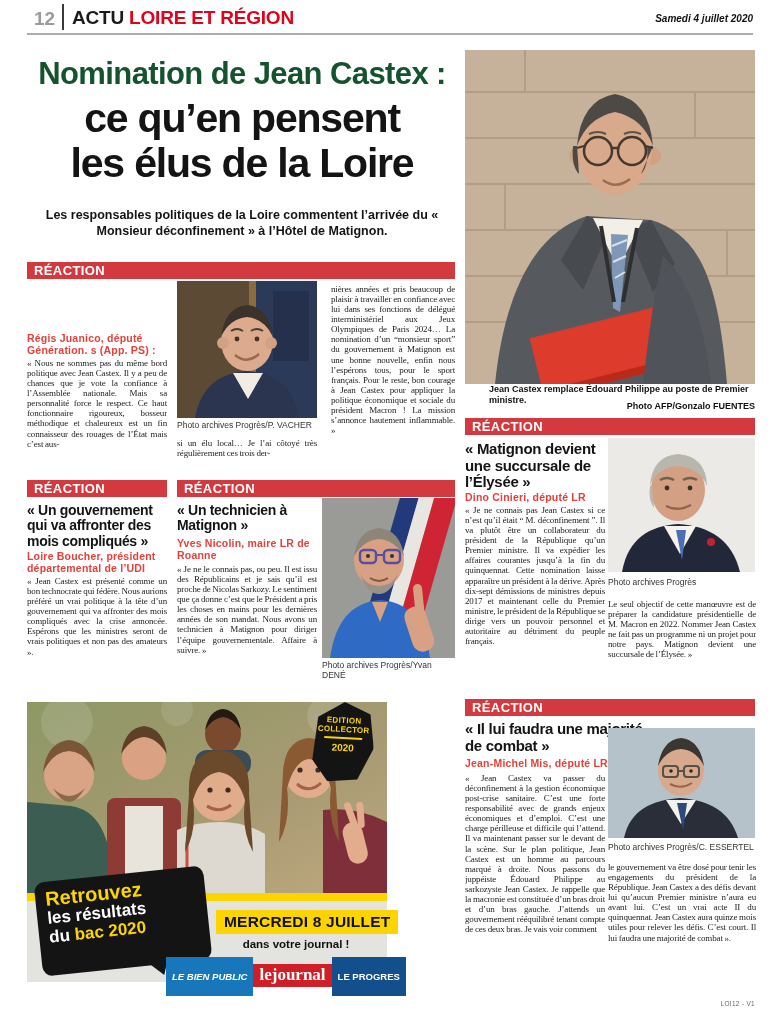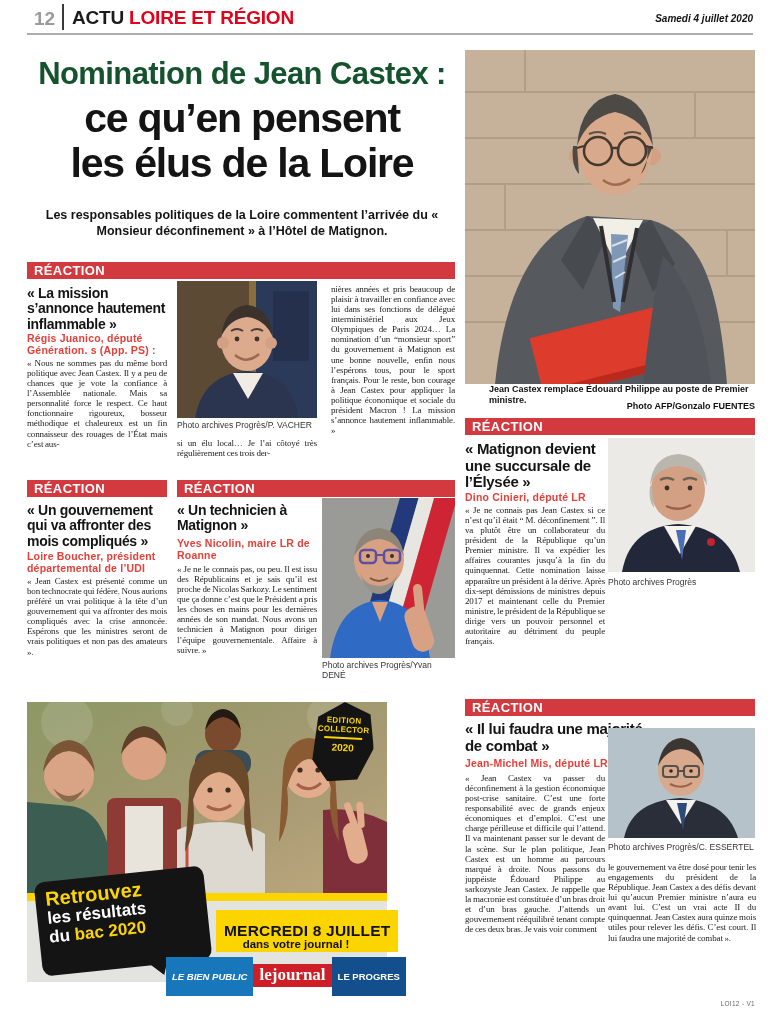--- a/index.html
+++ b/index.html
@@ -43,21 +43,21 @@
   .badge .b2{font-size:8px;font-weight:bold;letter-spacing:0.2px;}
   .badge .bl{width:38px;height:2px;background:#fcd500;margin:3px auto;}
   .badge .b3{font-size:10px;font-weight:bold;}
   .bubble{background:#141414;border-radius:10px;transform:rotate(-6deg);padding:7px 10px 9px;box-sizing:border-box;}
   .bubble .l1{color:#fcd500;font-size:20px;font-weight:bold;line-height:1.05;}
   .bubble .l2{color:#ffffff;font-size:17px;font-weight:bold;line-height:1.1;}
   .bubble .l3{font-size:17px;font-weight:bold;line-height:1.1;}
   .bubble .l3 .w{color:#fff;} .bubble .l3 .y{color:#fcd500;}
   .bubble-tail{background:#141414;clip-path:polygon(0 0,100% 0,70% 100%);transform:rotate(-10deg);}
   .admercredi{background:#fcd500;color:#111;font-size:15.5px;font-weight:bold;letter-spacing:0.2px;
-              padding:12px 8px;white-space:nowrap;}
+              padding:3px 8px;white-space:nowrap;}
   .adtag{font-size:11.5px;font-weight:bold;text-align:center;color:#111;}
   .logo{color:#fff;font-weight:bold;font-size:9.5px;padding:14px 6px;white-space:nowrap;display:inline-block;}
   .logo.bp{background:#1877bb;font-style:italic;}
   .logo.lj{background:#cf1f26;font-family:Liberation Serif, serif;font-size:17px;text-transform:lowercase;padding:1.5px 6px;}
   .logo.lp{background:#124f8c;}
   .footcode{font-size:6.5px;color:#666;text-align:right;letter-spacing:0.3px;}
 </style>
 </head>
 <body>
 
@@ -121,21 +121,20 @@
         <rect x="70" y="322" width="155" height="8" fill="#b92a1c"></rect>
       </g>
       <path d="M198,206 C228,234 240,282 246,334 L178,334 C184,282 189,244 198,206 Z" fill="#50545a"></path>
     </svg>
   </div>
   <div class="abs capbold" style="left:465px;top:384px;width:290px;margin-left:24px;">Jean Castex remplace Édouard Philippe au poste de Premier ministre.</div>
   <div class="abs capbold" style="left:465px;top:401px;width:290px;text-align:right;font-weight:bold;">Photo AFP/Gonzalo FUENTES</div>
 
   <div class="abs banner" style="left:27px;top:262px;width:428px;">RÉACTION</div>
 
-  <div class="abs coltitle" style="left:27px;top:286px;width:144px;">« La mission s’annonce hautement inflammable »</div>
   <div class="abs byline" style="left:27px;top:333px;width:146px;">Régis Juanico, député Génération. s (App. PS) :</div>
   <div class="abs bodytext" style="left:27px;top:358px;width:140px;height:115px;">« Nous ne sommes pas du même bord politique avec Jean Castex. Il y a peu de chances que je vote la confiance à l’Assemblée nationale. Mais sa personnalité force le respect. Ce haut fonctionnaire rigoureux, bosseur méthodique et chaleureux est un fin connaisseur des rouages de l’État mais c’est aus-</div>
 
   <div class="abs photoframe" style="left:177px;top:281px;width:140px;height:137px;">
     <svg width="140" height="137" viewBox="0 0 140 137">
       <rect width="140" height="137" fill="#5d4a35"></rect>
       <rect x="78" width="62" height="137" fill="#2c3a5a"></rect>
       <rect x="72" width="7" height="137" fill="#8a6d3f"></rect>
       <rect x="96" y="10" width="36" height="70" fill="#24304c"></rect>
       <path d="M18,137 C24,104 44,92 70,90 C98,92 116,104 122,137 Z" fill="#2b3550"></path>
@@ -210,20 +209,21 @@
       <path d="M42,48 Q44,18 70,16 Q98,18 99,48 Q92,30 70,28 Q48,30 42,48 Z" fill="#b9b6ae"></path>
       <path d="M42,48 Q40,62 46,70 L44,48 Z" fill="#b9b6ae"></path>
       <circle cx="59" cy="50" r="2.4" fill="#3c3228"></circle>
         <circle cx="82" cy="50" r="2.4" fill="#3c3228"></circle>
       <path d="M52,42 Q59,38 66,42" stroke="#6d6156" stroke-width="2.5" fill="none"></path>
       <path d="M75,42 Q82,38 89,42" stroke="#6d6156" stroke-width="2.5" fill="none"></path>
       <path d="M58,68 Q70,74 83,67" stroke="#96604a" stroke-width="2.5" fill="none"></path>
     </svg>
   </div>
   <div class="abs caption" style="left:608px;top:578px;width:147px;">Photo archives Progrès</div>
+  <div class="abs bodytext" style="left:608px;top:599px;width:148px;height:92px;">Le seul objectif de cette manœuvre est de préparer la candidature présidentielle de M. Macron en 2022. Nommer Jean Castex ne fait pas un programme ni un projet pour notre pays. Matignon devient une succursale de l’Élysée. »</div>
 
   <div class="abs banner" style="left:465px;top:699px;width:290px;">RÉACTION</div>
   <div class="abs coltitle lg" style="left:465px;top:721px;width:185px;">« Il lui faudra une majorité de combat »</div>
   <div class="abs byline" style="left:465px;top:758px;width:185px;">Jean-Michel Mis, député LREM</div>
   <div class="abs bodytext" style="left:465px;top:773px;width:140px;height:226px;">« Jean Castex va passer du déconfinement à la gestion économique post-crise sanitaire. C’est une forte responsabilité avec de grands enjeux économiques et d’emploi. C’est une charge périlleuse et difficile qui l’attend. Il va maintenant passer sur le devant de la scène. Sur le plan politique, Jean Castex est un homme au parcours marqué à droite. Nous passons du juppéiste Édouard Philippe au sarkozyste Jean Castex. Je rappelle que la macronie est constituée d’un bras droit et d’un bras gauche. J’attends un gouvernement rééquilibré tenant compte de ces deux bras. Je vais voir comment</div>
 
   <div class="abs photoframe" style="left:608px;top:728px;width:147px;height:110px;">
     <svg width="147" height="110" viewBox="0 0 147 110">
       <rect width="147" height="110" fill="#b6c2ca"></rect>
       <path d="M16,110 C22,82 44,72 72,70 C102,72 122,84 130,110 Z" fill="#2a2e38"></path>

